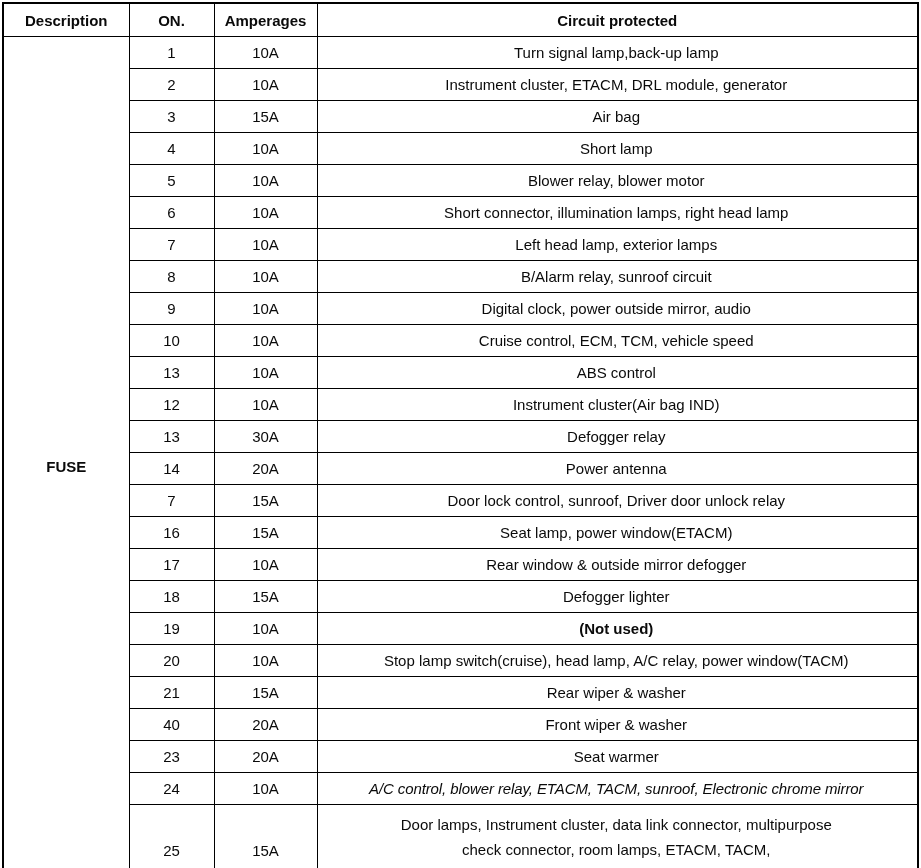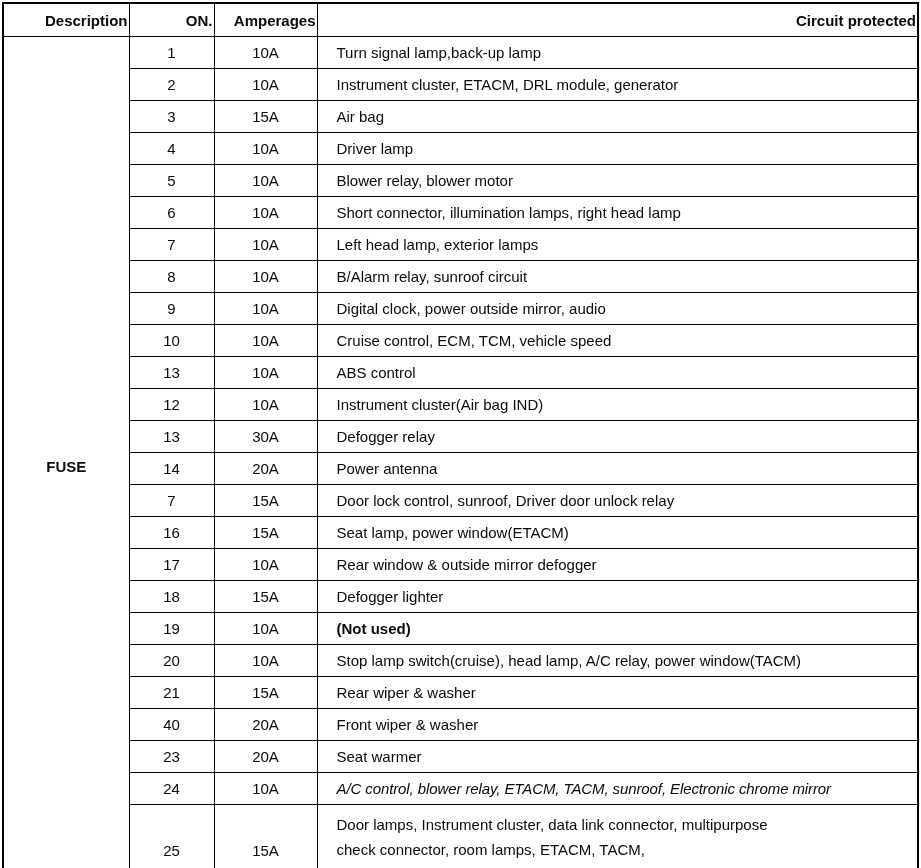--- a/index.html
+++ b/index.html
@@ -23,38 +23,38 @@
   }
   .fuse-table th,
   .fuse-table td {
     border: 1px solid #000;
     font-size: 15px;
     overflow: hidden;
     vertical-align: middle;
   }
   .fuse-table th {
     font-weight: bold;
-    text-align: right;
+    text-align: center;
     height: 30px;
     font-size: 15px;
   }
   .fuse-table td {
     height: 29px;
   }
   .col-desc { width: 126px; }
   .col-on { width: 85px; }
   .col-amp { width: 103px; }
   .col-circuit { width: 601px; }
 
   .on-cell, .amp-cell {
     text-align: center;
   }
   .circuit-cell {
-    text-align: left;
-    padding-left: 19px;
+    text-align: center;
+    padding-left: 4px;
     padding-right: 6px;
   }
   .desc-cell {
     text-align: center;
     font-weight: bold;
   }
   .bold-text {
     font-weight: bold;
   }
   .condensed {
@@ -103,21 +103,21 @@
       <td class="circuit-cell">Instrument cluster, ETACM, DRL module, generator</td>
     </tr>
     <tr>
       <td class="on-cell">3</td>
       <td class="amp-cell">15A</td>
       <td class="circuit-cell">Air bag</td>
     </tr>
     <tr>
       <td class="on-cell">4</td>
       <td class="amp-cell">10A</td>
-      <td class="circuit-cell">Driver lamp</td>
+      <td class="circuit-cell">Short lamp</td>
     </tr>
     <tr>
       <td class="on-cell">5</td>
       <td class="amp-cell">10A</td>
       <td class="circuit-cell">Blower relay, blower motor</td>
     </tr>
     <tr>
       <td class="on-cell">6</td>
       <td class="amp-cell">10A</td>
       <td class="circuit-cell">Short connector, illumination lamps, right head lamp</td>

